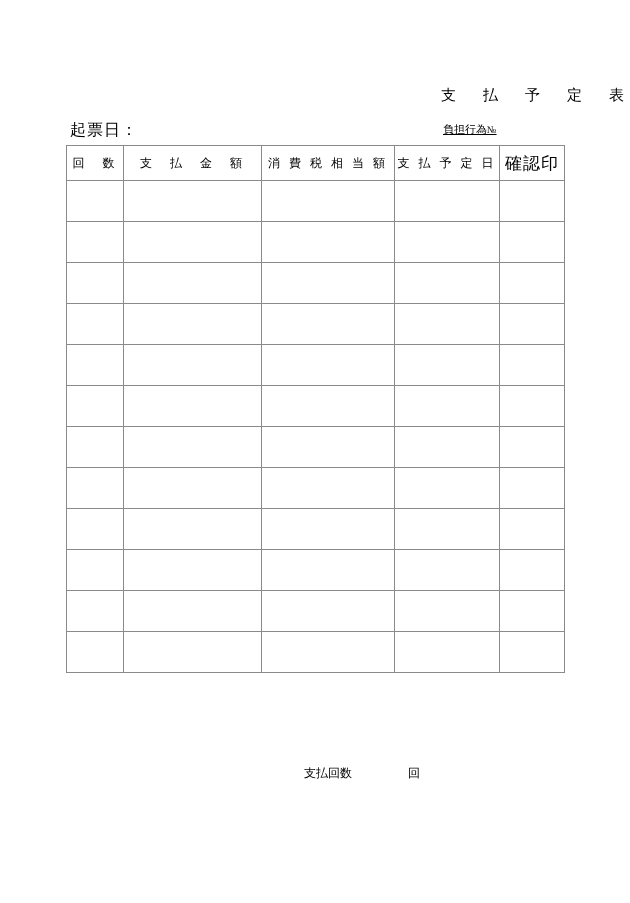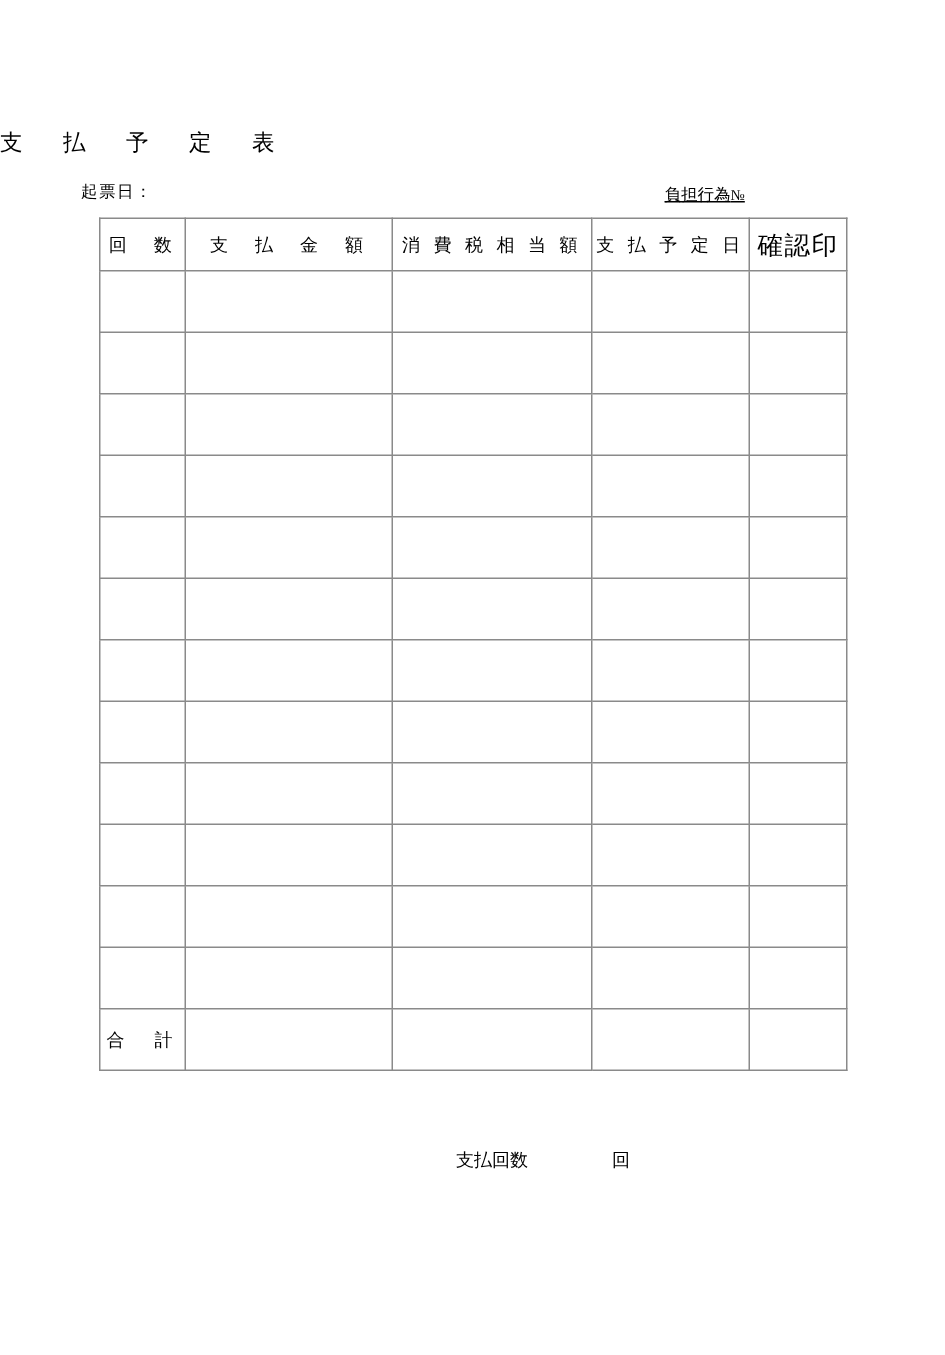--- a/index.html
+++ b/index.html
@@ -21,30 +21,30 @@
     top: 0;
     width: 630px;
     height: 903px;
     background: #ffffff;
   }
   .doc-title {
     position: absolute;
     left: 0;
     top: 86px;
     width: 630px;
-    text-align: left;
+    text-align: right;
     font-size: 15px;
     letter-spacing: 6px;
     font-family: "Liberation Serif", serif;
   }
   .kihyoubi {
     position: absolute;
-    left: 54px;
+    left: 70px;
     top: 120px;
-    font-size: 11px;
+    font-size: 16px;
     letter-spacing: 1px;
   }
   .futan {
     position: absolute;
     left: 443px;
     top: 122px;
     font-size: 11px;
     letter-spacing: 0px;
     text-decoration: underline;
   }
@@ -210,25 +210,18 @@
         <td></td>
         <td></td>
       </tr>
       <tr>
         <td></td>
         <td></td>
         <td></td>
         <td></td>
         <td></td>
       </tr>
-      <tr>
-        <td class="total-label">合　計</td>
-        <td></td>
-        <td></td>
-        <td></td>
-        <td></td>
-      </tr>
     </tbody>
   </table>
 
   <div class="footer-line"><span class="count-label">支払回数</span><span class="count-gap"></span><span>回</span></div>
 
 </div>
 
 </body></html>

